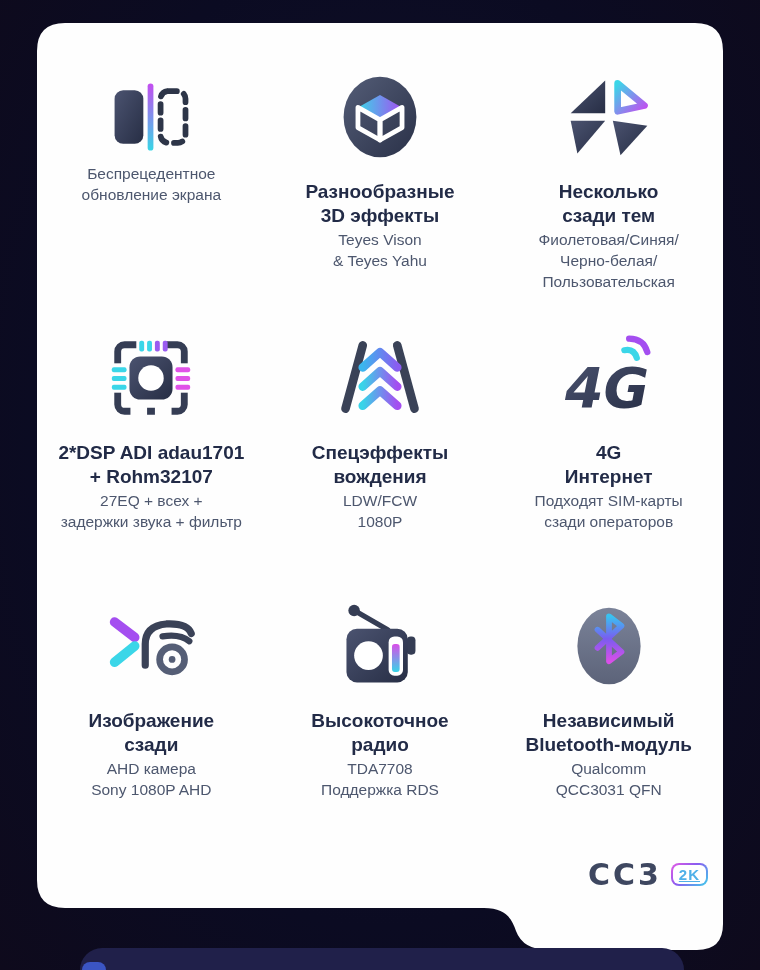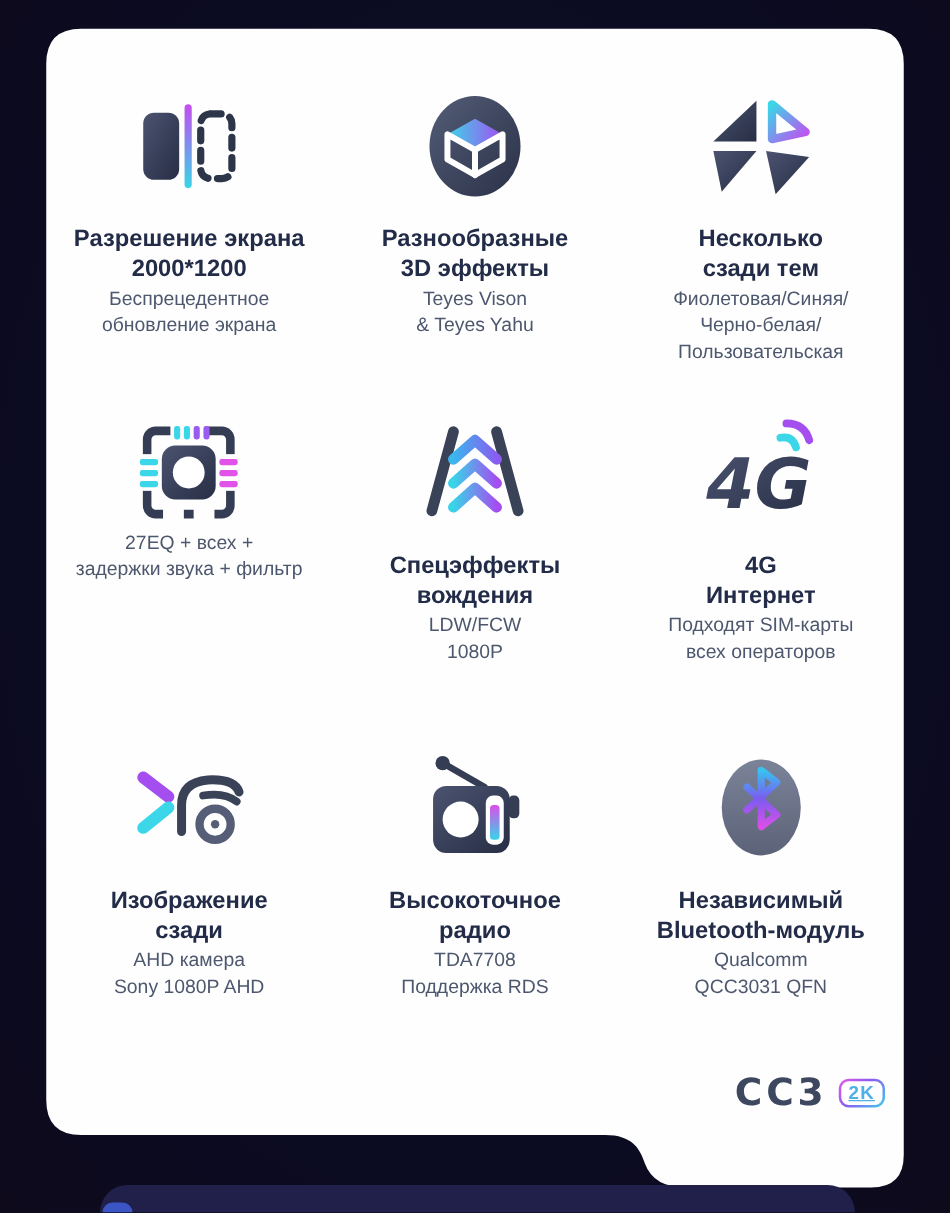--- a/index.html
+++ b/index.html
@@ -83,22 +83,20 @@
             <linearGradient id="g1b" x1="0" y1="0" x2="0" y2="1">
               <stop offset="0" stop-color="#c44df0"></stop>
                 <stop offset="1" stop-color="#38d6e6"></stop>
             </linearGradient>
           </defs>
           <rect x="10" y="20" width="30" height="56" rx="9" fill="url(#g1s)"></rect>
           <rect x="44.5" y="13" width="6" height="70" rx="3" fill="url(#g1b)"></rect>
           <rect x="58" y="21" width="26" height="54" rx="8" fill="none" stroke="#2d3548" stroke-width="6" stroke-dasharray="9 8" stroke-linecap="round"></rect>
         </svg>
       </div>
-      <div class="title">Разрешение экрана
-2000*1200</div>
       <div class="desc">Беспрецедентное
 обновление экрана</div>
     </div>
 
     <div class="cell">
       <div class="icon-box">
         <svg width="92" height="92" viewBox="0 0 96 96" aria-hidden="true">
           <defs>
             <linearGradient id="g2s" x1="0" y1="0" x2="1" y2="1">
               <stop offset="0" stop-color="#545d77"></stop>
@@ -169,20 +167,22 @@
           <rect x="52" y="10" width="5" height="11" rx="2" fill="#9a5cf0"></rect>
           <rect x="60" y="10" width="5" height="11" rx="2" fill="#9a5cf0"></rect>
           <rect x="8" y="37" width="15" height="5" rx="2" fill="#3bd6e8"></rect>
           <rect x="8" y="46" width="15" height="5" rx="2" fill="#3bd6e8"></rect>
           <rect x="8" y="55" width="15" height="5" rx="2" fill="#3bd6e8"></rect>
           <rect x="73" y="37" width="15" height="5" rx="2" fill="#e052e8"></rect>
           <rect x="73" y="46" width="15" height="5" rx="2" fill="#e052e8"></rect>
           <rect x="73" y="55" width="15" height="5" rx="2" fill="#e052e8"></rect>
         </svg>
       </div>
+      <div class="title">2*DSP ADI adau1701
++ Rohm32107</div>
       <div class="desc">27EQ + всех +
 задержки звука + фильтр</div>
     </div>
 
     <div class="cell">
       <div class="icon-box">
         <svg width="92" height="92" viewBox="0 0 96 96" aria-hidden="true">
           <defs>
             <linearGradient id="g5a" x1="0" y1="0" x2="1" y2="0">
               <stop offset="0" stop-color="#38d4e8"></stop>
@@ -216,21 +216,21 @@
             </linearGradient>
           </defs>
           <text x="4" y="78" font-family="DejaVu Sans, sans-serif" font-size="58" font-weight="bold" font-style="italic" fill="url(#g6s)">4G</text>
           <path d="M 66 19 Q 76 17 79 27" stroke="#3bd6e8" stroke-width="6.5" stroke-linecap="round" fill="none"></path>
           <path d="M 71 7 Q 86 7 90 21" stroke="#a44ef0" stroke-width="6.5" stroke-linecap="round" fill="none"></path>
         </svg>
       </div>
       <div class="title">4G
 Интернет</div>
       <div class="desc">Подходят SIM-карты
-всех операторов</div>
+сзади операторов</div>
     </div>
 
     <div class="cell">
       <div class="icon-box">
         <svg width="96" height="92" viewBox="0 0 100 96" aria-hidden="true">
           <path d="M 12 23 L 33 39" stroke="#a44ef0" stroke-width="10" stroke-linecap="round" fill="none"></path>
           <path d="M 12 65 L 33 48" stroke="#3bd6e8" stroke-width="10" stroke-linecap="round" fill="none"></path>
           <path d="M 44 68 L 44 46 Q 44 27 66 25 Q 88 24 92 35" stroke="#3a4257" stroke-width="7.5" stroke-linecap="round" fill="none"></path>
           <path d="M 62 38 Q 80 35 90 43" stroke="#3a4257" stroke-width="6.5" stroke-linecap="round" fill="none"></path>
           <circle cx="72" cy="62" r="13" stroke="#555e76" stroke-width="7" fill="none"></circle>

